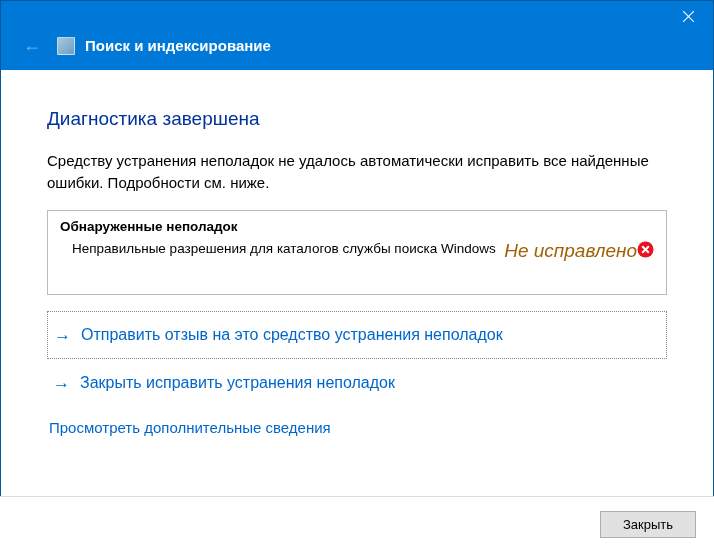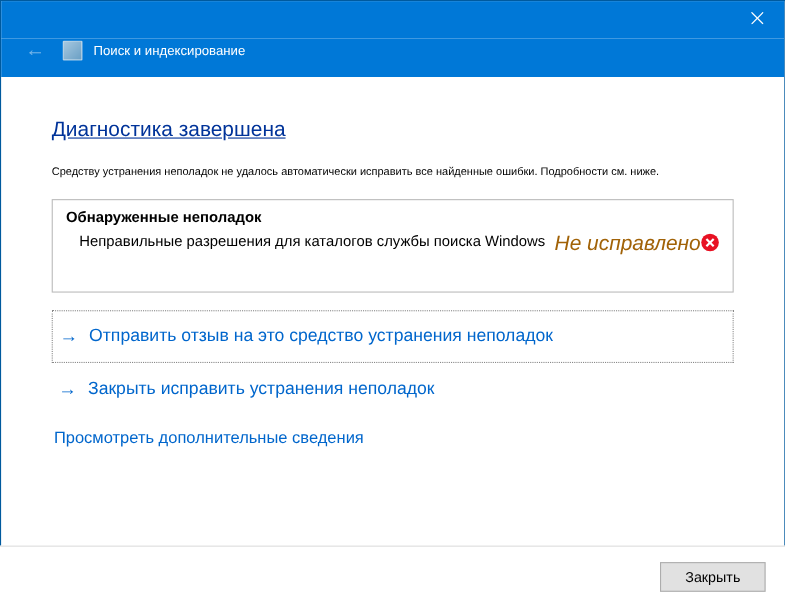--- a/index.html
+++ b/index.html
@@ -43,36 +43,35 @@
       padding-right: 6px;
     }
     .app-icon {
       width: 18px;
       height: 18px;
       background: linear-gradient(135deg, #a6c8e0 0%, #6a9fc4 100%);
       border: 1px solid rgba(255,255,255,0.5);
       border-radius: 1px;
     }
     .header-title {
-      font-size: 12px;
-      font-weight: 400;
+      font-size: 15px;
+      font-weight: 700;
     }
     .content {
       padding: 38px 46px 10px 46px;
     }
     .page-title {
       color: #003399;
       font-size: 19px;
       font-weight: 400;
       margin-bottom: 20px;
-      text-decoration: underline;
     }
     .description {
       color: #000;
-      font-size: 10px;
+      font-size: 15px;
       line-height: 1.45;
       margin-bottom: 16px;
     }
     .problems-box {
       border: 1px solid #bbb;
       padding: 8px 12px 32px 12px;
       margin-bottom: 16px;
     }
     .problems-header {
       font-weight: 700;

